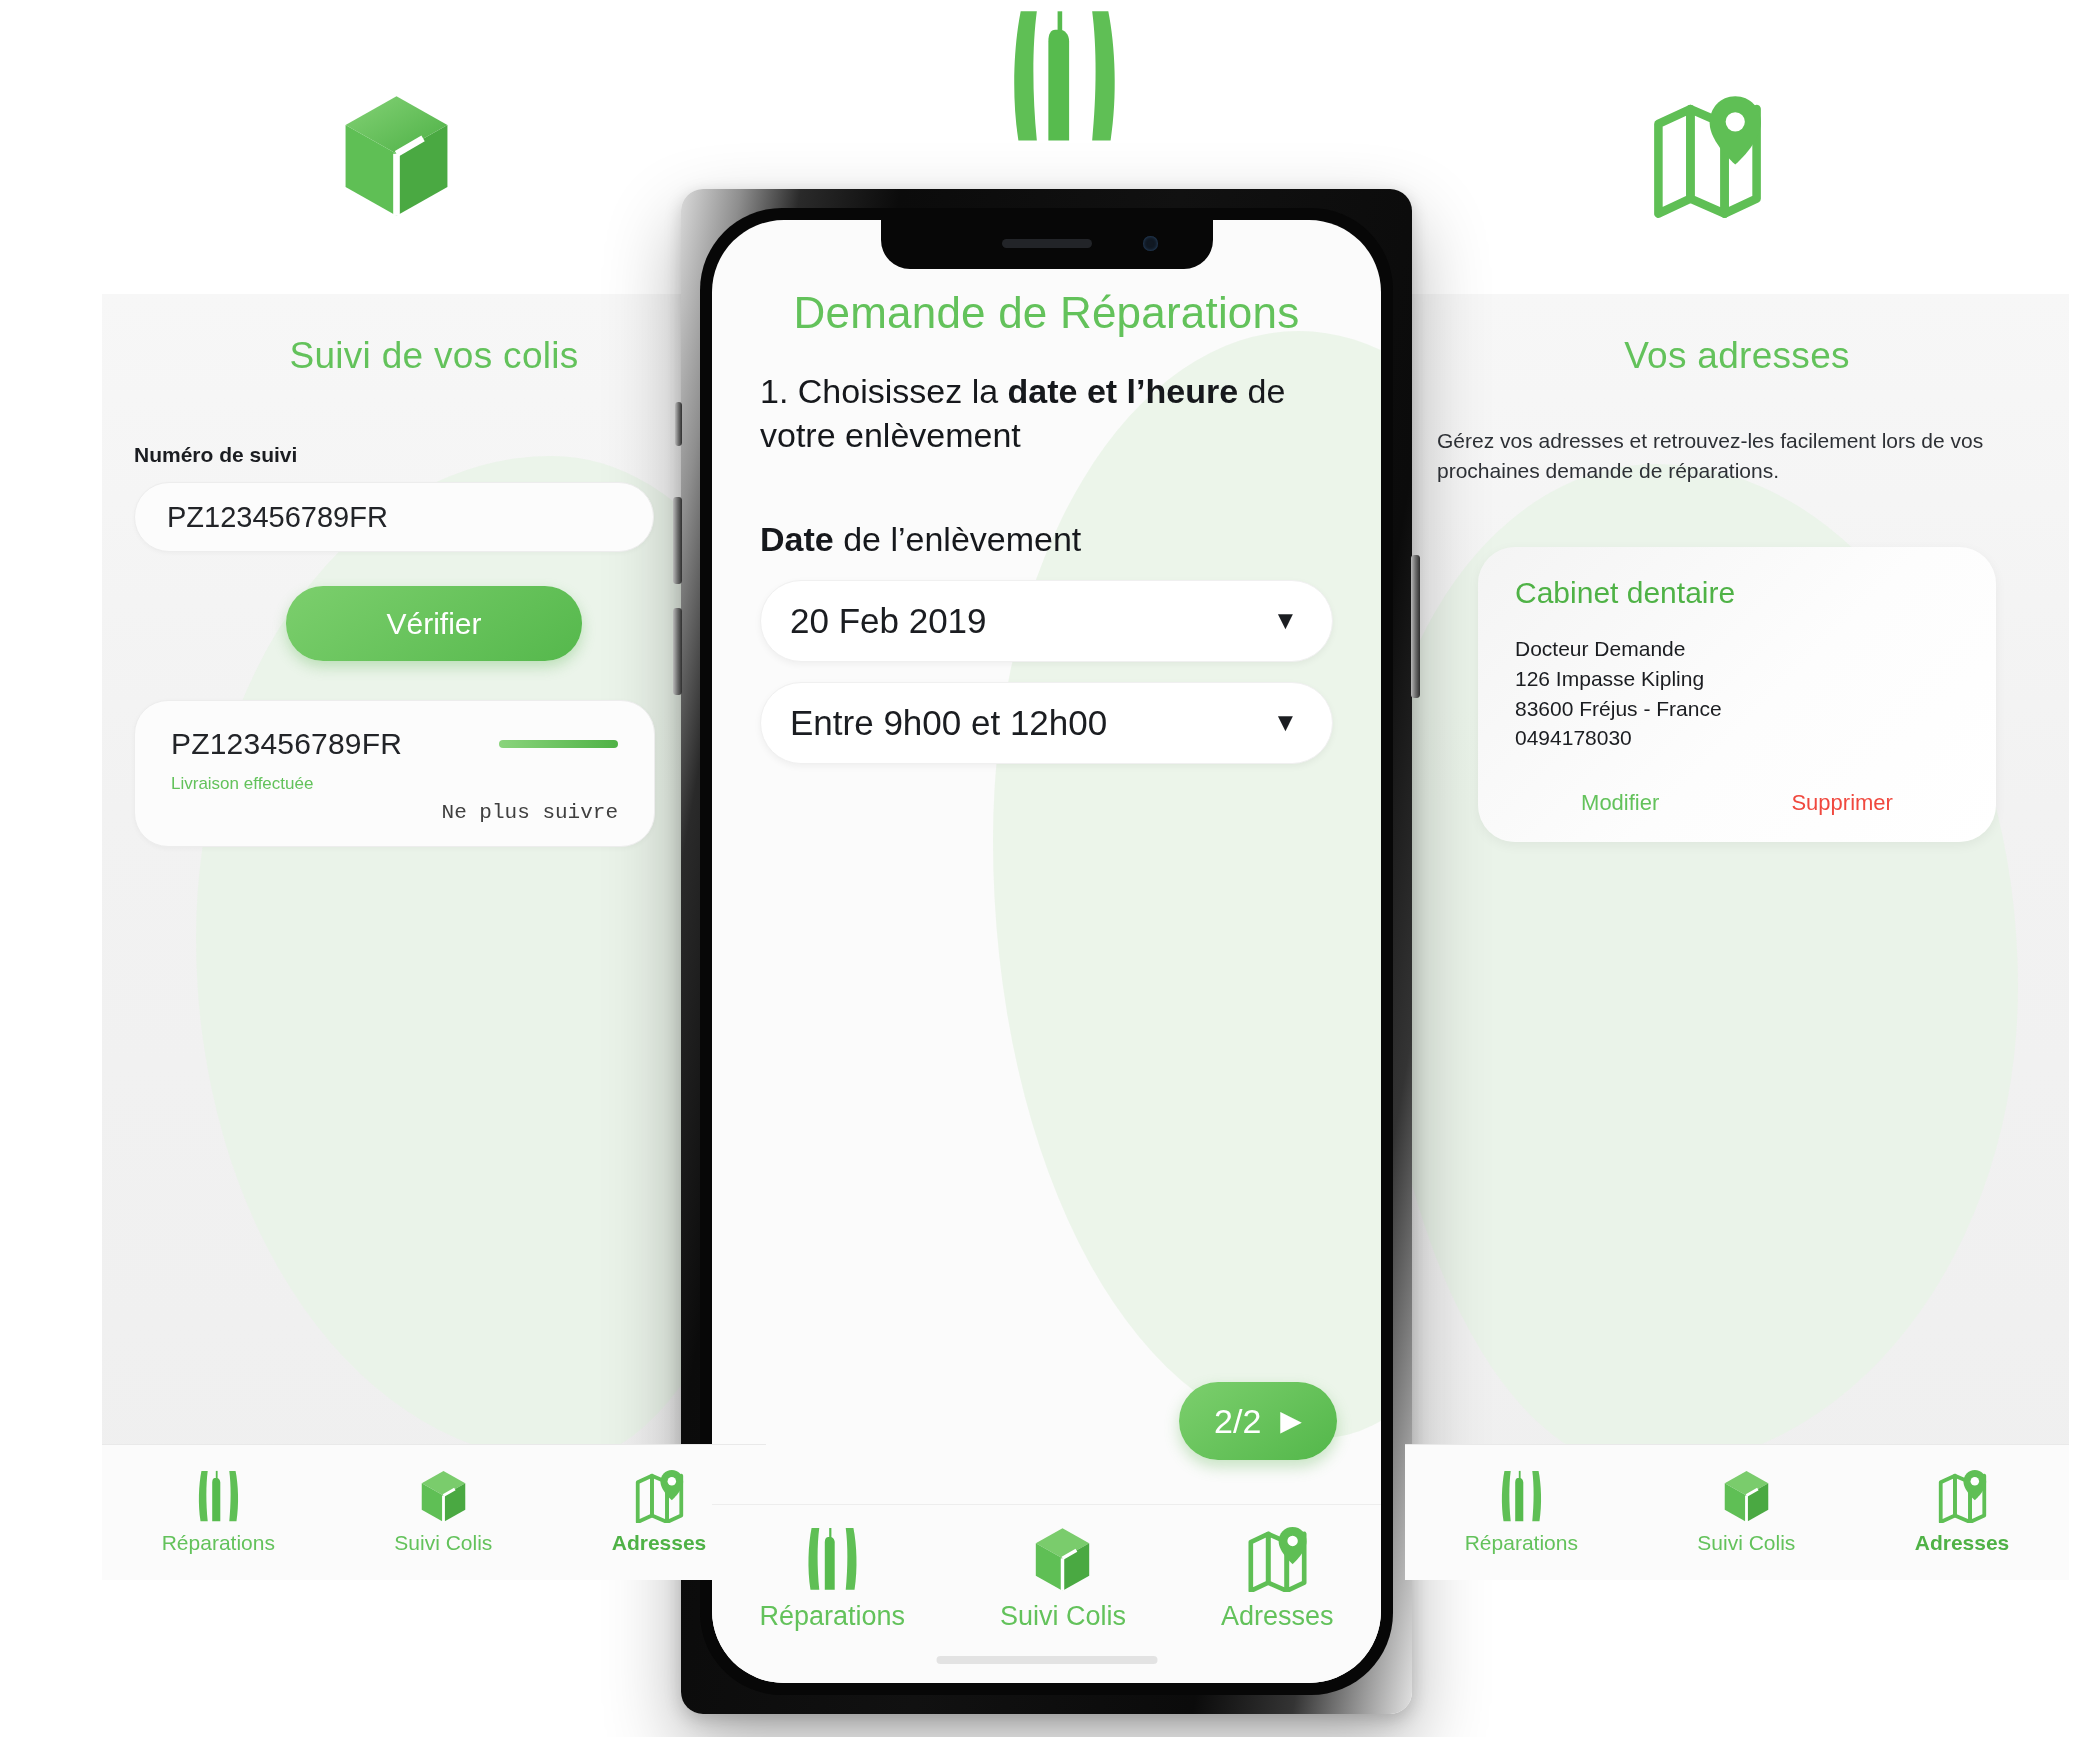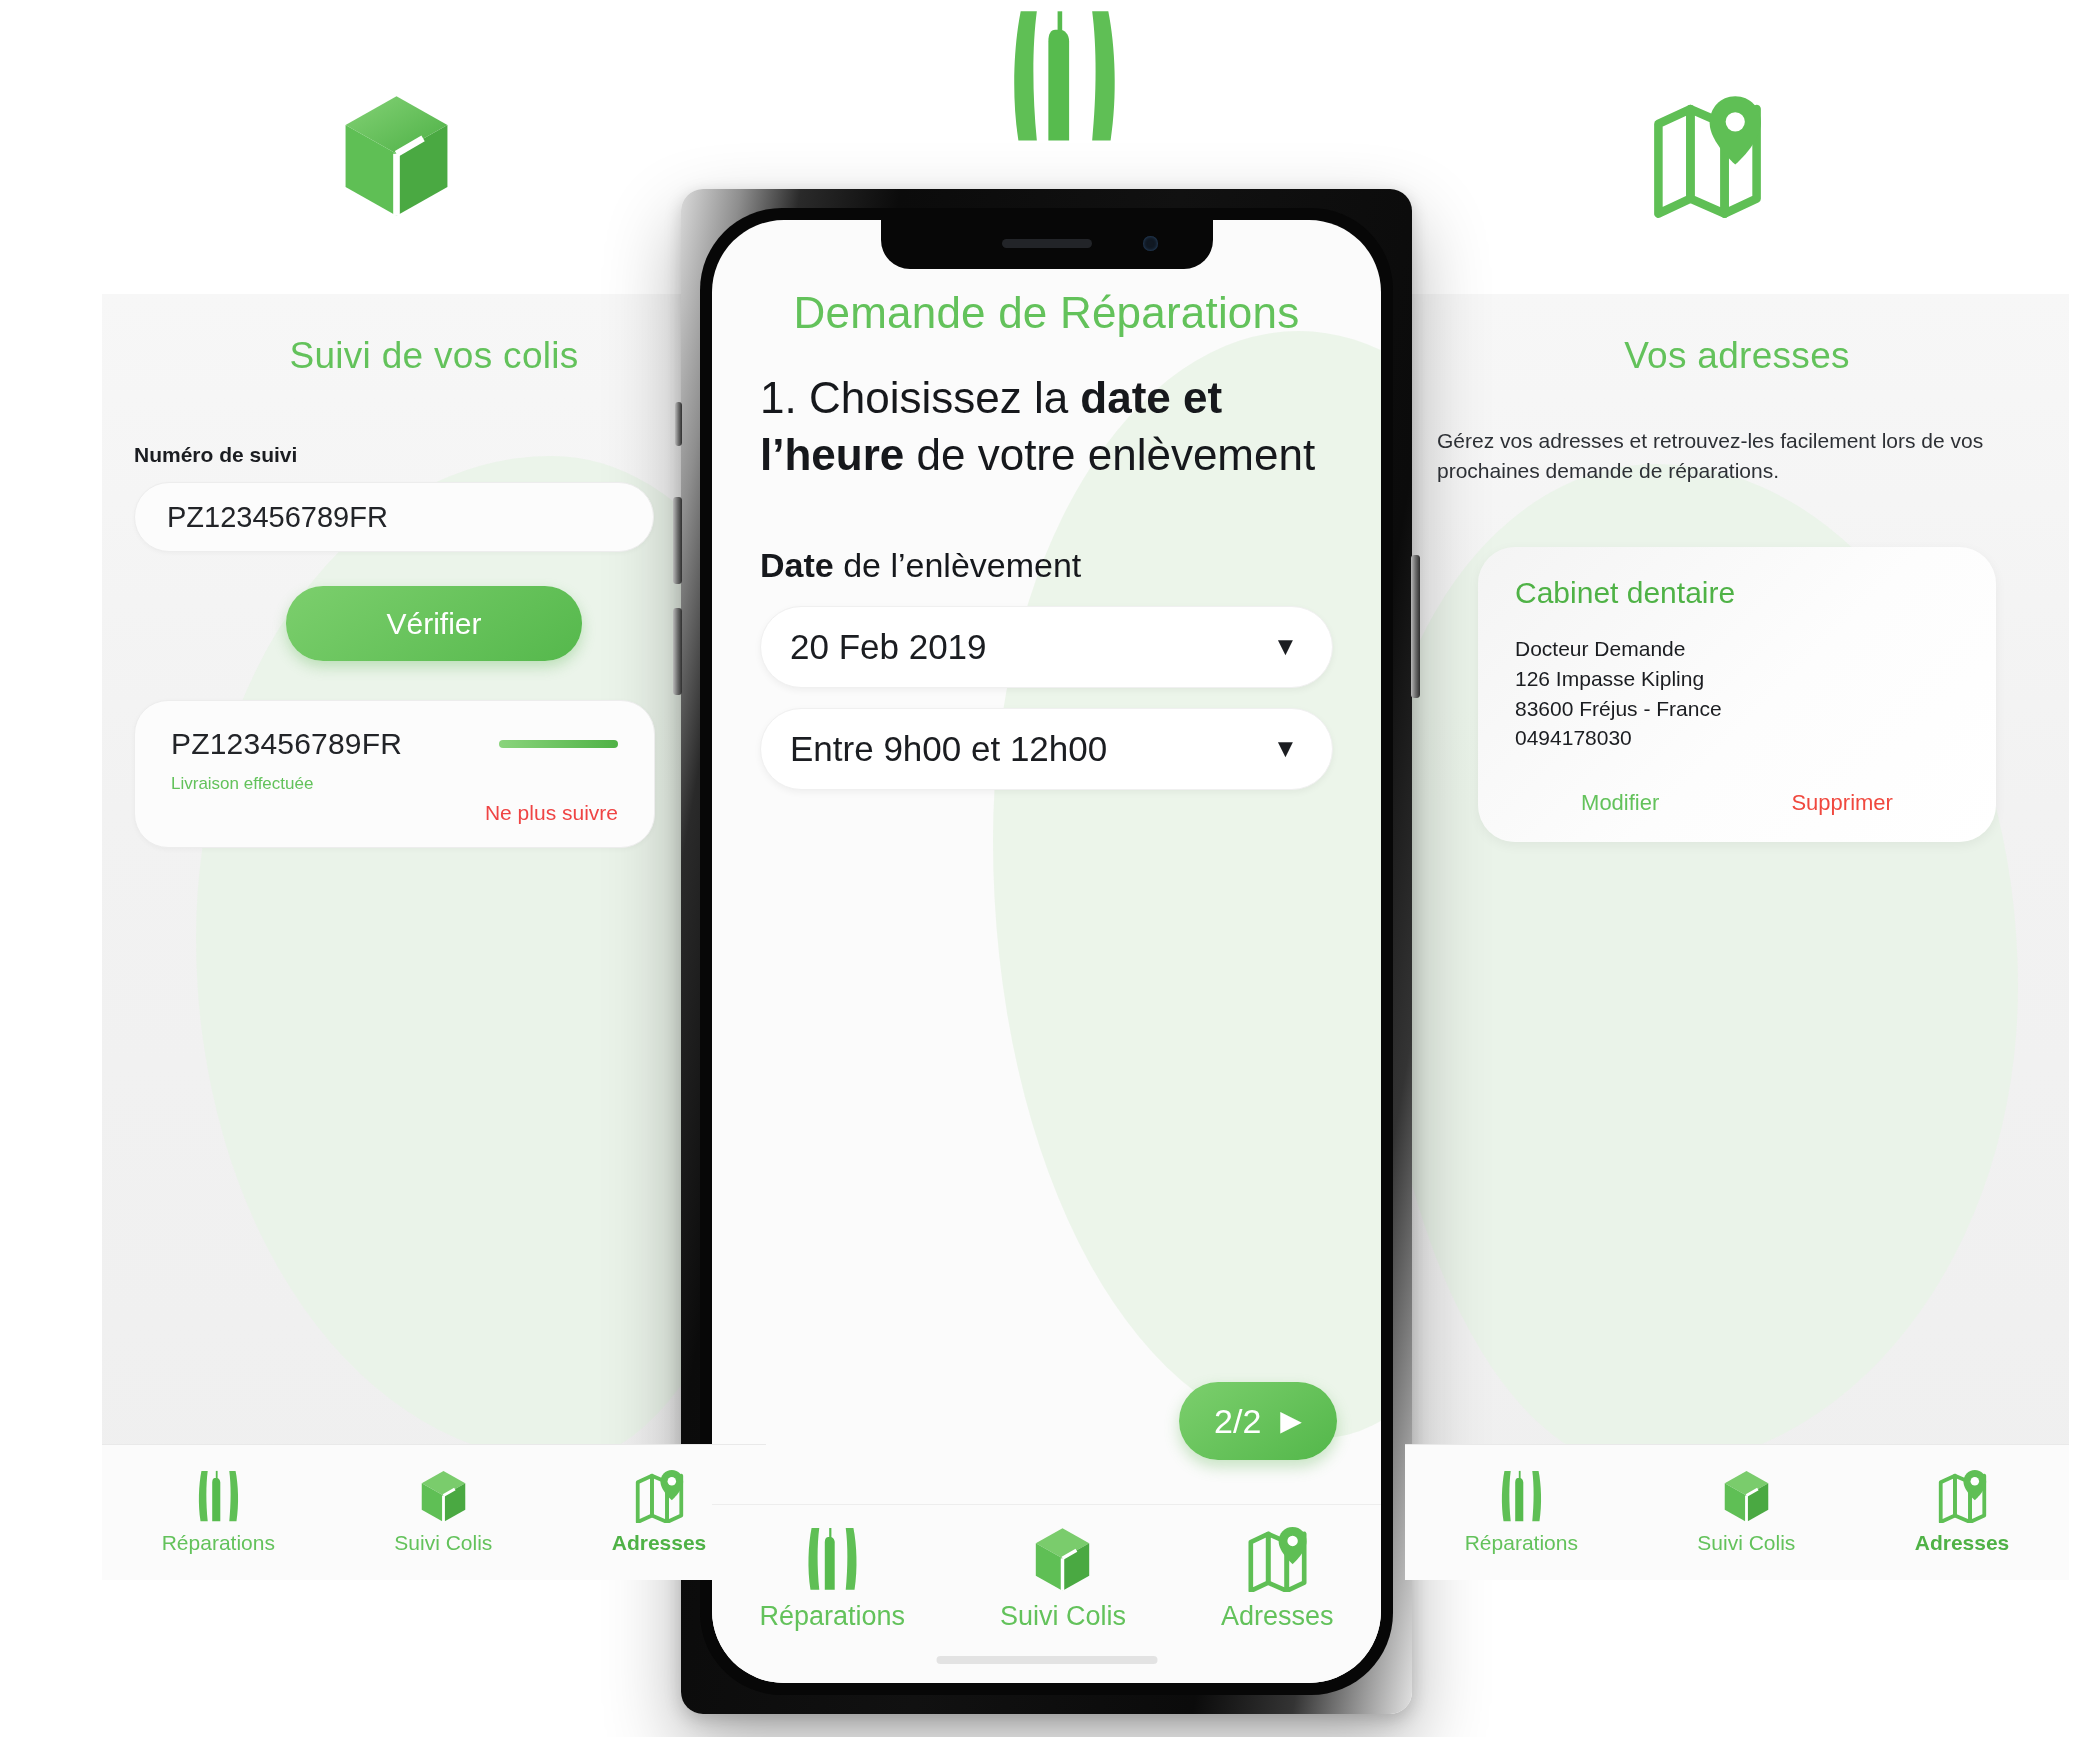--- a/index.html
+++ b/index.html
@@ -92,21 +92,21 @@
     border-radius: 34px;
     padding: 25.6px 36px 22px 36px;
     box-shadow: 0 1.7px 5.1px rgba(0,0,0,.03);
     position: relative;
   }
   .track-row { display: flex; align-items: center; justify-content: space-between; }
   .track-num { font-size: 30px; color: #222428; letter-spacing: 0.2px; }
   .track-bar { width: 119px; height: 7.7px; border-radius: 4.3px;
                background: linear-gradient(90deg,#8ad47c,#4fb246); }
   .track-status { margin-top: 13.6px; font-size: 17px; color: #63c25b; }
-  .track-unfollow { margin-top: 6.8px; text-align: right; font-size: 21px; color: #ef4444; cursor: pointer; }
+  .track-unfollow { margin-top: 6.8px; text-align: right; font-size: 21px; color: #404040; cursor: pointer; font-family: Liberation Mono, monospace; }
 
   
   .panel-desc {
     margin: 49px 32px 0 32px;
     font-size: 21px;
     line-height: 1.45;
     color: #2d3035;
   }
   .addr-card {
     margin: 60px auto 0 auto;
@@ -195,21 +195,21 @@
   .screen-content { position: relative; z-index: 3; padding: 0 48px; }
   #app-title {
     text-align: center;
     color: #63c25b;
     font-size: 44px;
     padding-top: 68px;
     letter-spacing: 0.2px;
   }
   #step-text {
     margin-top: 31px;
-    font-size: 44px;
+    font-size: 34px;
     line-height: 1.3;
     color: #16181c;
   }
   #step-text b { font-weight: 700; }
 
   .form-label { margin-top: 63px; font-size: 34px; color: #16181c; }
   .form-label b { font-weight: 700; }
   .select-box {
     margin-top: 20.4px;
     height: 82px;

